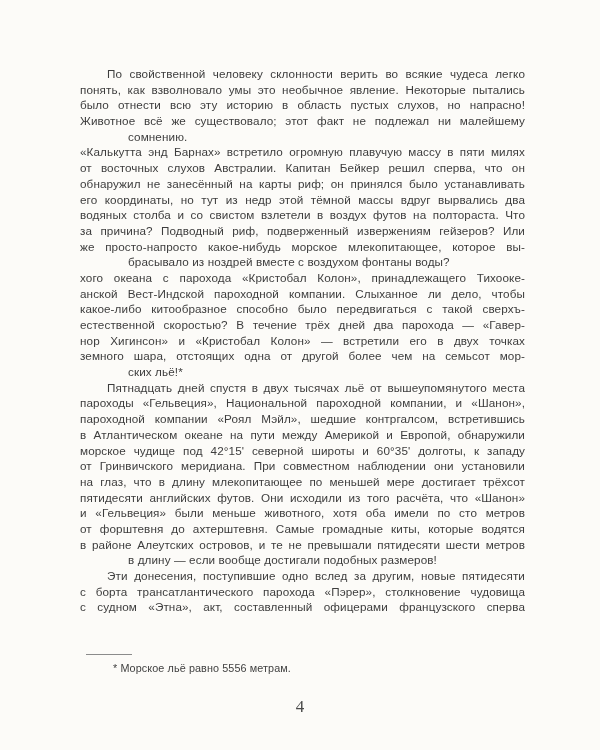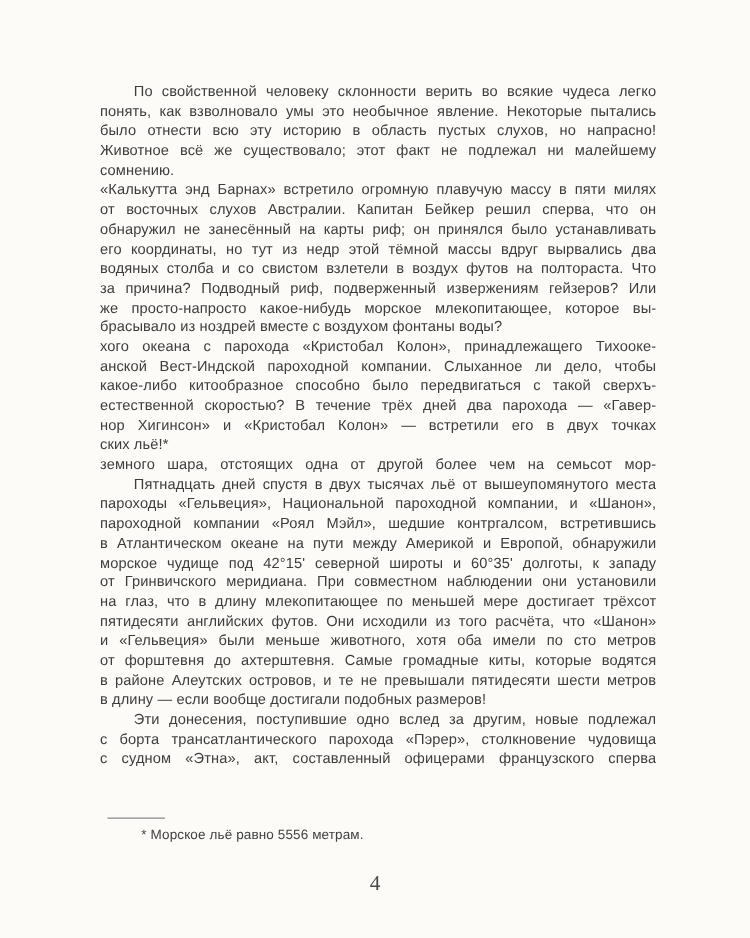--- a/index.html
+++ b/index.html
@@ -23,21 +23,21 @@
   }
   .paragraph { margin: 0; }
   .line {
     text-align: justify;
     text-align-last: justify;
     height: 15.7px;
     overflow: hidden;
     white-space: nowrap;
   }
   .line.first { text-indent: 27px; }
-  .line.flush { text-align-last: left; }
+  .line.flush { text-align-last: left; margin-left: 48px; }
   .footnote {
     position: absolute;
     left: 80px; top: 650px; width: 445px;
     color: #414141;
   }
   .footnote-rule {
     width: 46px; height: 0;
     border-top: 1.2px solid #8b8b8b;
     margin: 4px 0 7px 6px;
   }
@@ -77,39 +77,39 @@
         <div class="line">за причина? Подводный риф, подверженный извержениям гейзеров? Или</div>
         <div class="line">же просто-напросто какое-нибудь морское млекопитающее, которое вы-</div>
         <div class="line flush">брасывало из ноздрей вместе с воздухом фонтаны воды?</div>
       </div>
       <div class="paragraph">
         <div class="line">хого океана с парохода «Кристобал Колон», принадлежащего Тихооке-</div>
         <div class="line">анской Вест-Индской пароходной компании. Слыханное ли дело, чтобы</div>
         <div class="line">какое-либо китообразное способно было передвигаться с такой сверхъ-</div>
         <div class="line">естественной скоростью? В течение трёх дней два парохода — «Гавер-</div>
         <div class="line">нор Хигинсон» и «Кристобал Колон» — встретили его в двух точках</div>
+        <div class="line">земного шара, отстоящих одна от другой более чем на семьсот мор-</div>
         <div class="line flush">ских льё!*</div>
-        <div class="line">земного шара, отстоящих одна от другой более чем на семьсот мор-</div>
       </div>
       <div class="paragraph">
         <div class="line first">Пятнадцать дней спустя в двух тысячах льё от вышеупомянутого места</div>
         <div class="line">пароходы «Гельвеция», Национальной пароходной компании, и «Шанон»,</div>
         <div class="line">пароходной компании «Роял Мэйл», шедшие контргалсом, встретившись</div>
         <div class="line">в Атлантическом океане на пути между Америкой и Европой, обнаружили</div>
         <div class="line">морское чудище под 42°15' северной широты и 60°35' долготы, к западу</div>
         <div class="line">от Гринвичского меридиана. При совместном наблюдении они установили</div>
         <div class="line">на глаз, что в длину млекопитающее по меньшей мере достигает трёхсот</div>
         <div class="line">пятидесяти английских футов. Они исходили из того расчёта, что «Шанон»</div>
         <div class="line">и «Гельвеция» были меньше животного, хотя оба имели по сто метров</div>
         <div class="line">от форштевня до ахтерштевня. Самые громадные киты, которые водятся</div>
         <div class="line">в районе Алеутских островов, и те не превышали пятидесяти шести метров</div>
         <div class="line flush">в длину — если вообще достигали подобных размеров!</div>
       </div>
       <div class="paragraph">
-        <div class="line first">Эти донесения, поступившие одно вслед за другим, новые подлежал</div>
+        <div class="line first">Эти донесения, поступившие одно вслед за другим, новые пятидесяти</div>
         <div class="line">с борта трансатлантического парохода «Пэрер», столкновение чудовища</div>
         <div class="line">с судном «Этна», акт, составленный офицерами французского сперва</div>
       </div>
     </main>
 
   <div class="footnote">
     <div class="footnote-rule"></div>
     <div class="footnote-text">* Морское льё равно 5556 метрам.</div>
   </div>
 

